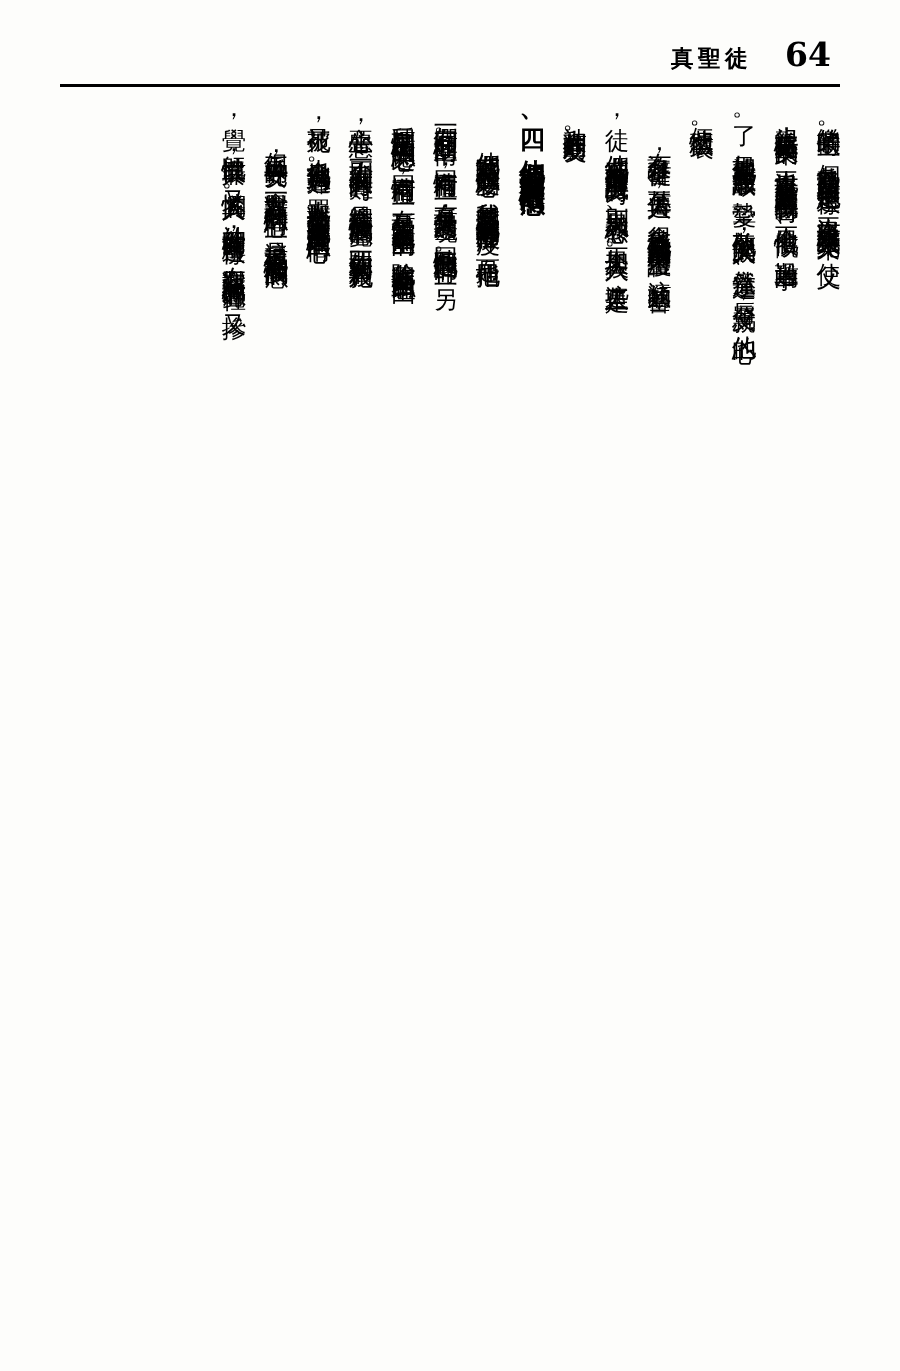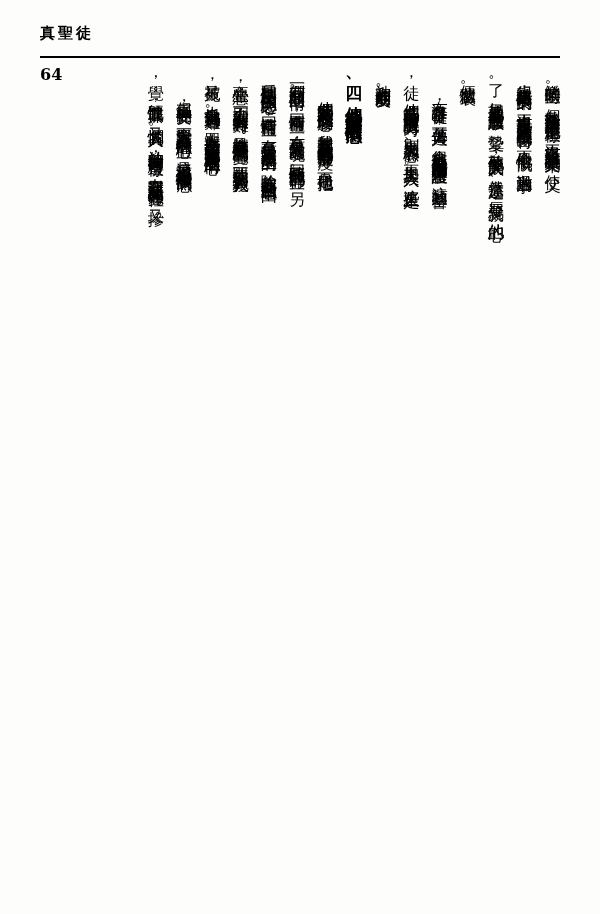--- a/index.html
+++ b/index.html
@@ -27,30 +27,29 @@
     left: 40px;
     right: 40px;
     height: 34px;
   }
   .header-inner {
     display: flex;
     justify-content: flex-end;
     align-items: baseline;
     gap: 22px;
     padding-right: 6px;
-    flex-direction: column;
   }
   .book-title {
     font-size: 15px;
     letter-spacing: 3px;
     font-weight: bold;
     font-family: "DejaVu Serif", "Liberation Serif", serif;
   }
   .page-number {
-    font-size: 16px;
+    font-size: 22px;
     font-weight: bold;
     font-family: "DejaVu Serif", "Liberation Serif", serif;
   }
   .header-rule {
     position: absolute;
     left: 0;
     right: 0;
     bottom: 0;
     border-top: 2px solid #000;
   }

